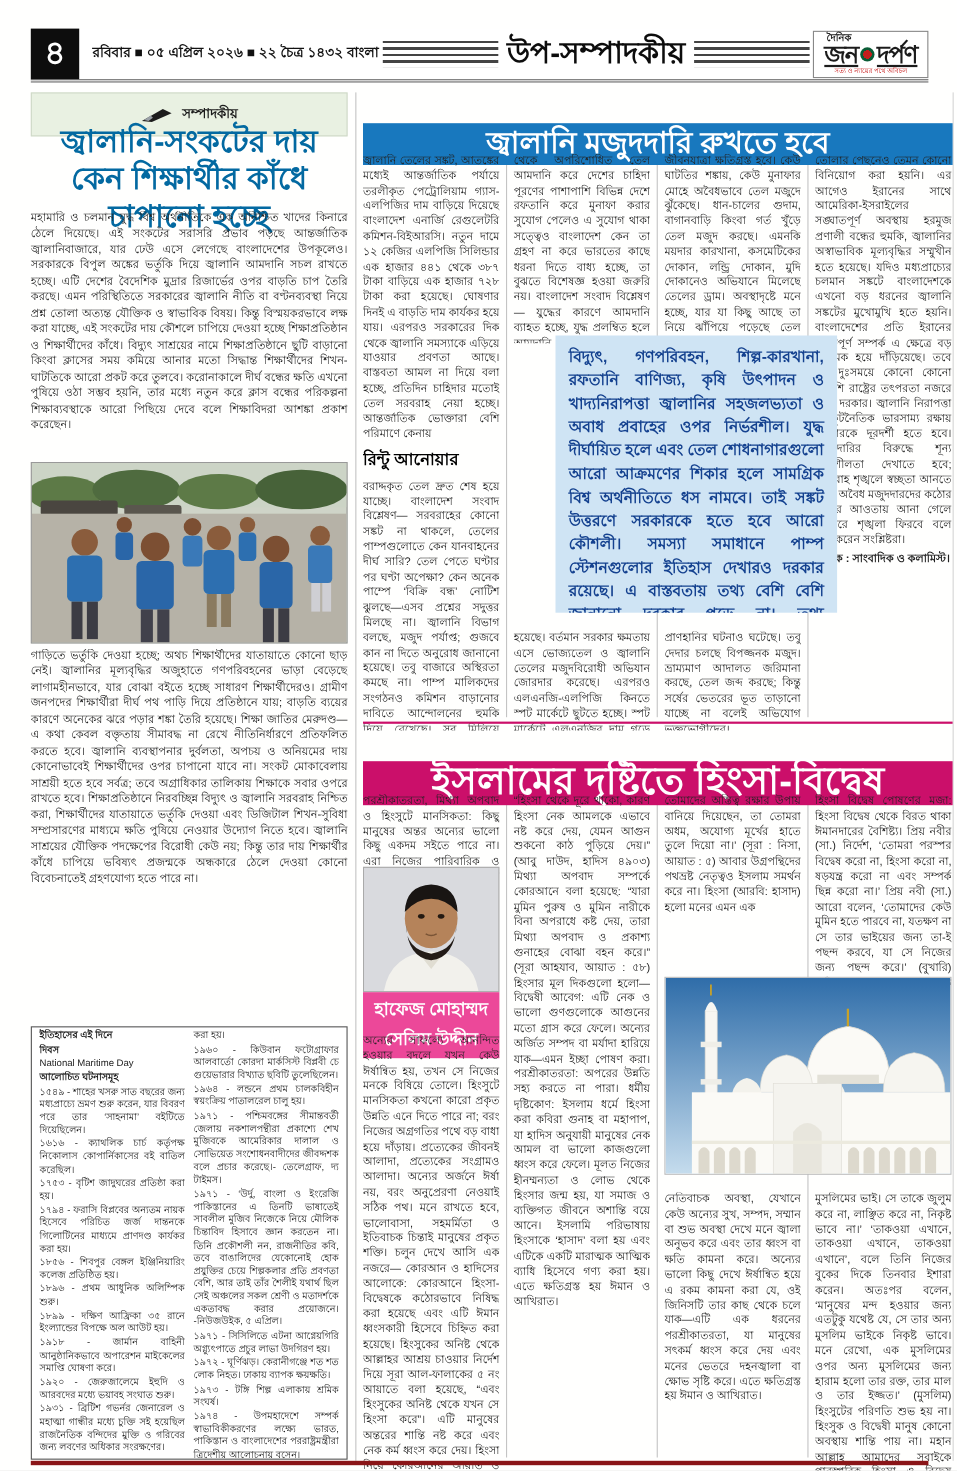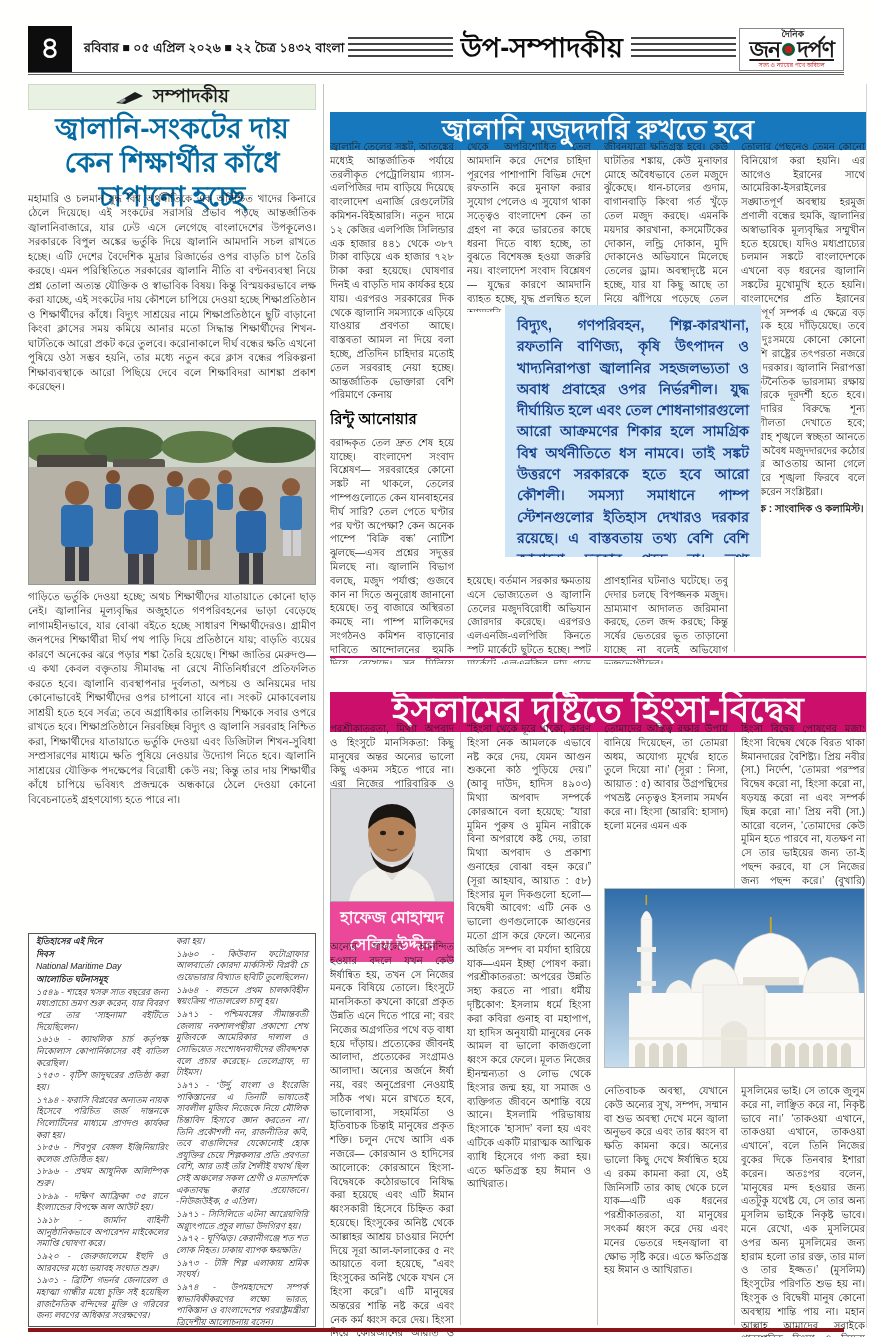--- a/index.html
+++ b/index.html
@@ -9,48 +9,48 @@
   .hdr{position:absolute;left:28px;top:26px;width:816px;height:46px;
        border-bottom:3px double #666;display:flex;align-items:center;background:#fff;}
   .pagenum{width:44px;height:46px;background:#0d0d0d;color:#fff;font-size:30px;font-weight:bold;
            display:flex;align-items:center;justify-content:center;flex:0 0 auto;}
   .dateline{font-size:12.5px;font-weight:bold;margin-left:12px;white-space:nowrap;color:#111;}
   .secwrap{flex:1;display:flex;align-items:center;justify-content:center;gap:8px;min-width:0;}
   .linestack{width:105px;height:24px;flex:0 0 auto;
              background:repeating-linear-gradient(#444 0 2px,transparent 2px 6px);}
   .sectitle{font-size:27px;font-weight:bold;white-space:nowrap;color:#0c0c0c;}
   .logobox{flex:0 0 auto;border:1px solid #888;background:#fff;padding:1px 9px 2px;text-align:center;line-height:1;}
-  .logotop{font-size:9px;font-weight:bold;text-align:center;margin-left:2px;}
+  .logotop{font-size:9px;font-weight:bold;text-align:left;margin-left:2px;}
   .logomain{font-size:22px;font-weight:bold;display:flex;align-items:center;gap:2px;letter-spacing:-1px;text-decoration:underline;}
   .logocircle{width:13px;height:13px;border-radius:50%;flex:0 0 auto;
               background:radial-gradient(circle,#c41d1d 0 42%,#0a5c36 43%);}
   .logotag{font-size:6px;color:#c00000;margin-top:1px;}
   
   .bar{position:absolute;display:flex;align-items:center;justify-content:center;color:#fff;font-weight:bold;margin-top:28px;}
   .coltxt{position:absolute;width:124px;font-size:10px;line-height:1.38;text-align:justify;overflow:hidden;color:#222;margin-top:12px;}
   .vsep{position:absolute;width:1px;background:#c4c4c4;}
   .penicon{width:30px;height:15px;flex:0 0 auto;}
   
-  .edhead{position:absolute;left:28px;top:84px;width:288px;height:26px;background:#e9f1e2;
+  .edhead{position:absolute;left:28px;top:84px;width:288px;height:40px;background:#e9f1e2;
           border:1px solid #cfd9c8;display:flex;align-items:center;justify-content:center;gap:8px;
-          font-weight:bold;font-size:18px;box-sizing:border-box;}
+          font-weight:bold;font-size:12px;box-sizing:border-box;}
   .edheadline{position:absolute;left:28px;top:112px;width:288px;font-size:28px;line-height:1.22;
               font-weight:bold;text-align:center;color:#0369a1;}
   .edbody{position:absolute;left:28px;width:288px;font-size:10.2px;line-height:1.42;
           text-align:justify;overflow:hidden;color:#222;}
   .edphoto{position:absolute;left:28px;top:420px;width:288px;height:165px;border:1px solid #999;
            box-sizing:border-box;background:#cfd4c8;}
   
   .history{position:absolute;left:28px;top:933px;width:288px;height:394px;border:1px solid #555;
            box-sizing:border-box;overflow:hidden;background:#fff;}
   .histhead{margin:4px 5px;height:25px;background:#c9c9c9;display:flex;align-items:center;
             justify-content:center;gap:8px;font-weight:bold;font-size:14px;}
   .histcols{display:flex;gap:8px;padding:2px 7px;font-size:8.7px;line-height:1.34;text-align:justify;}
   .histcol{width:50%;}
-  .hist-item{margin-bottom:1px;font-style:italic;}
+  .hist-item{margin-bottom:1px;}
   .histbold{font-weight:bold;}
   
   .energybar{left:330px;top:84px;width:536px;height:38px;background:#1878be;font-size:27px;}
   .byline{font-weight:bold;font-size:15px;text-align:left;margin:7px 0 6px;color:#000;}
   .pq{position:absolute;left:505px;top:305px;width:256px;height:252px;background:#cfe4f4;
       color:#14418f;font-weight:bold;font-size:14.2px;line-height:1.5;text-align:justify;
       padding:10px 12px;box-sizing:border-box;overflow:hidden;}
   .authnote{font-weight:bold;margin-top:3px;}
   
   .islamrule{position:absolute;left:330px;top:656px;width:536px;height:2px;background:#cb0f6a;}

